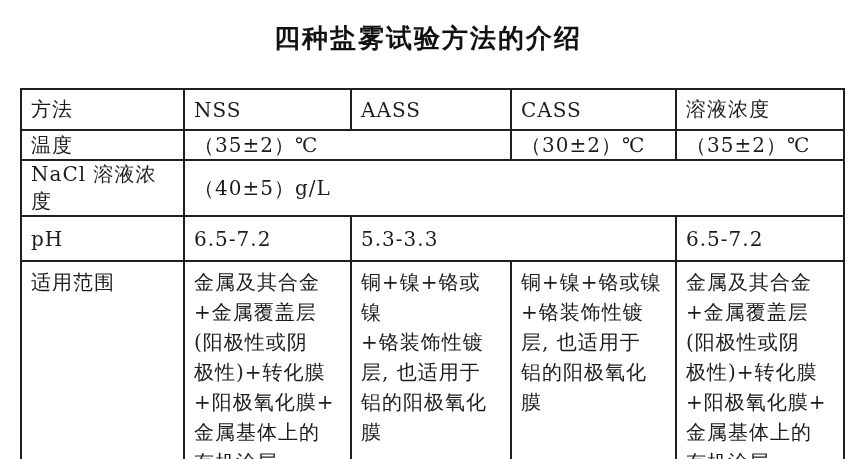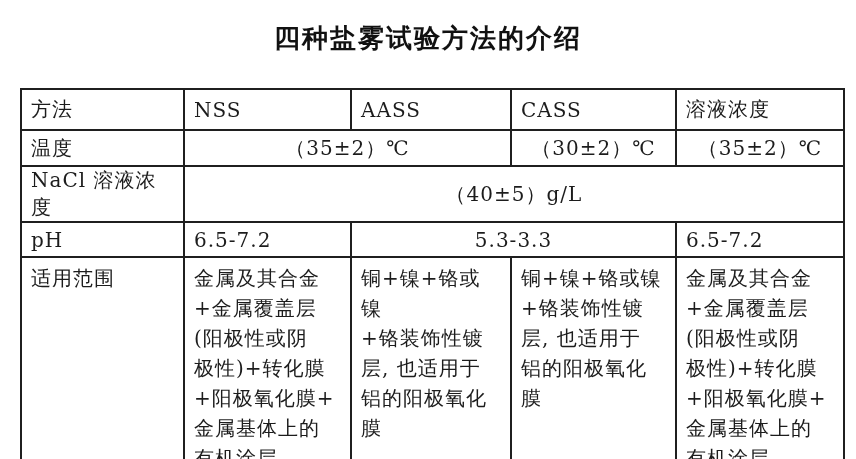--- a/index.html
+++ b/index.html
@@ -37,25 +37,25 @@
   }
   td {
     border: 2px solid #1f1f1f;
     font-size: 20px;
     letter-spacing: 1px;
     padding: 0 9px;
     vertical-align: middle;
     overflow: hidden;
   }
   tr.r-head   { height: 41px; }
-  tr.r-temp   { height: 36px; }
+  tr.r-temp   { height: 30px; }
   tr.r-nacl   { height: 30px; margin-left: 20px; }
-  tr.r-ph     { height: 35px; }
+  tr.r-ph     { height: 45px; }
   tr.r-scope  { height: 161px; }
-  .center { text-align: center; }
+  .center { text-align: left; }
   tr.r-scope td {
     vertical-align: top;
     padding-top: 5px;
     line-height: 30px;
     white-space: pre-line;
   }
 </style>
 </head>
 <body>
 

